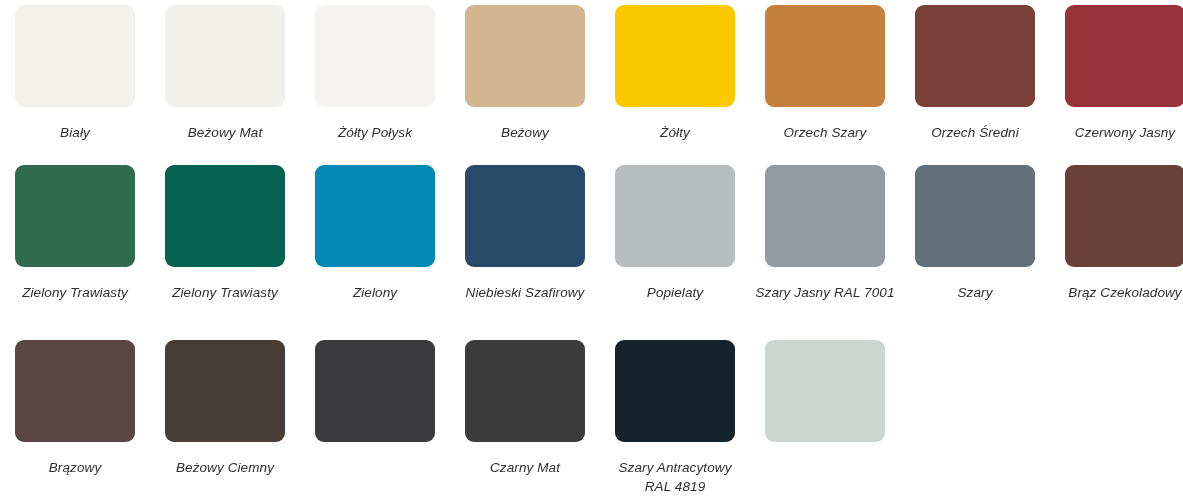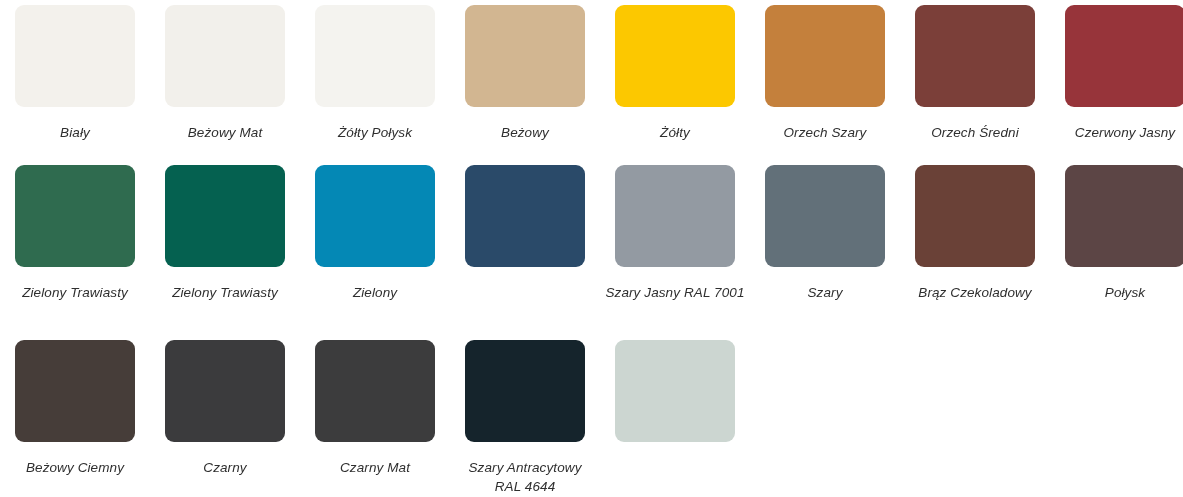--- a/index.html
+++ b/index.html
@@ -94,50 +94,54 @@
     <div class="swatch-cell">
       <div class="swatch-chip" style="background: rgb(5, 97, 80);"></div>
       <div class="swatch-label">Zielony Trawiasty</div>
     </div>
     <div class="swatch-cell">
       <div class="swatch-chip" style="background: rgb(4, 136, 181);"></div>
       <div class="swatch-label">Zielony</div>
     </div>
     <div class="swatch-cell">
       <div class="swatch-chip" style="background: rgb(42, 74, 105);"></div>
+      <div class="swatch-label">Niebieski Szafirowy</div>
+    </div>
+    <div class="swatch-cell">
+      <div class="swatch-chip" style="background: rgb(183, 188, 191);"></div>
+      <div class="swatch-label">Popielaty</div>
     </div>
     <div class="swatch-cell">
       <div class="swatch-chip" style="background: rgb(147, 154, 162);"></div>
       <div class="swatch-label">Szary Jasny RAL 7001</div>
     </div>
     <div class="swatch-cell">
       <div class="swatch-chip" style="background: rgb(98, 112, 121);"></div>
       <div class="swatch-label">Szary</div>
     </div>
     <div class="swatch-cell">
       <div class="swatch-chip" style="background: rgb(106, 65, 55);"></div>
       <div class="swatch-label">Brąz Czekoladowy</div>
     </div>
     <div class="swatch-cell">
       <div class="swatch-chip" style="background: rgb(92, 69, 69);"></div>
-      <div class="swatch-label">Połysk</div>
+      <div class="swatch-label">Brązowy</div>
     </div>
     <div class="swatch-cell">
       <div class="swatch-chip" style="background: rgb(70, 61, 57);"></div>
       <div class="swatch-label">Beżowy Ciemny</div>
     </div>
     <div class="swatch-cell">
       <div class="swatch-chip" style="background: rgb(59, 59, 61);"></div>
-      <div class="swatch-label">Czarny</div>
     </div>
     <div class="swatch-cell">
       <div class="swatch-chip" style="background: rgb(60, 60, 61);"></div>
       <div class="swatch-label">Czarny Mat</div>
     </div>
     <div class="swatch-cell">
       <div class="swatch-chip" style="background: rgb(21, 36, 44);"></div>
-      <div class="swatch-label">Szary Antracytowy RAL 4644</div>
+      <div class="swatch-label">Szary Antracytowy RAL 4819</div>
     </div>
     <div class="swatch-cell">
       <div class="swatch-chip" style="background: rgb(204, 214, 209);"></div>
     </div>
     <div class="swatch-cell empty"></div>
   </div>
 
 </body></html>

